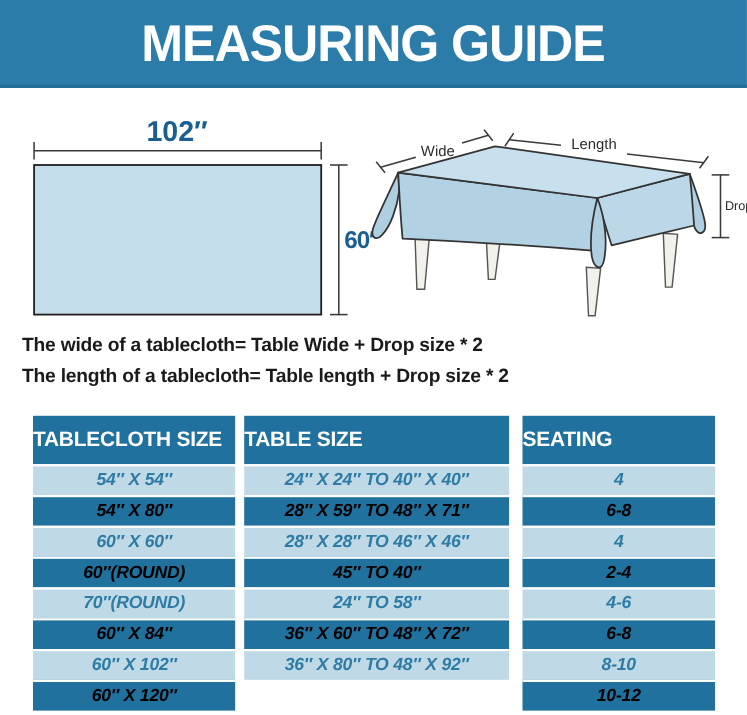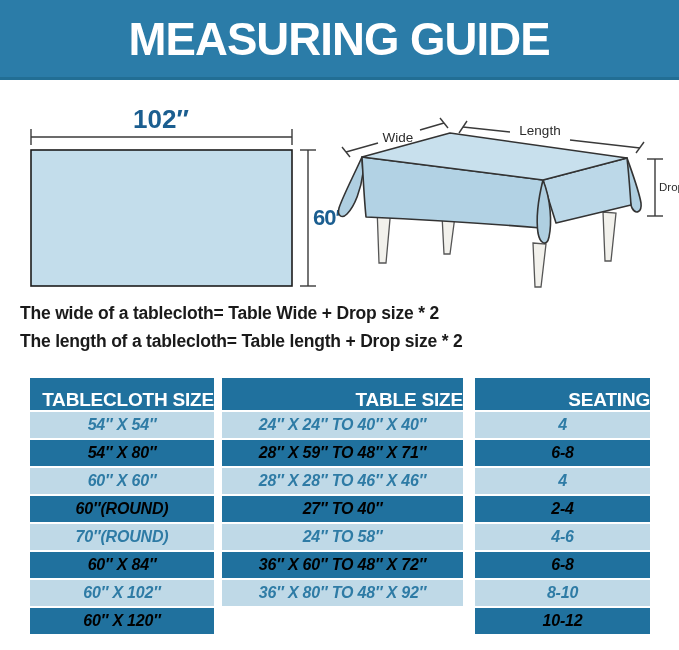--- a/index.html
+++ b/index.html
@@ -30,21 +30,21 @@
   .formulas{
     position:absolute;left:20px;top:299px;
     color:#1A1A1A;font-weight:bold;font-size:17.5px;letter-spacing:-0.2px;
   }
   .f-line{height:28px;line-height:28px;white-space:nowrap}
 
   .size-table{position:absolute;left:30px;top:378px;display:flex}
   .col{display:flex;flex-direction:column}
   .col-gap{background:#fff}
   .hcell{
-    height:32px;line-height:44px;text-align:right;
+    height:44px;line-height:44px;text-align:left;
     background:var(--table_dark,#20719E);color:#fff;
     font-weight:bold;font-size:19px;letter-spacing:-0.2px;white-space:nowrap;
   }
   .cell{
     height:26px;line-height:26px;text-align:center;border-top:2px solid #fff;
     font-weight:bold;font-size:16px;letter-spacing:-0.2px;white-space:nowrap;font-style:italic;
   }
   .cell.light{background:var(--table_light,#BFD9E7);color:var(--light_text,#2E7BA5)}
   .cell.dark{background:var(--table_dark,#20719E);color:#000000}
 </style>
@@ -129,21 +129,21 @@
     <div class="cell dark">60″ X 84″</div>
     <div class="cell light">60″ X 102″</div>
     <div class="cell dark">60″ X 120″</div>
   </div>
   <div class="col-gap" style="width:8px"></div>
   <div class="col" style="width:241px">
     <div class="hcell">TABLE SIZE</div>
     <div class="cell light">24″ X 24″ TO 40″ X 40″</div>
     <div class="cell dark">28″ X 59″ TO 48″ X 71″</div>
     <div class="cell light">28″ X 28″ TO 46″ X 46″</div>
-    <div class="cell dark">27″ TO 40″</div>
+    <div class="cell dark">45″ TO 40″</div>
     <div class="cell light">24″ TO 58″</div>
     <div class="cell dark">36″ X 60″ TO 48″ X 72″</div>
     <div class="cell light">36″ X 80″ TO 48″ X 92″</div>
   </div>
   <div class="col-gap" style="width:12px"></div>
   <div class="col" style="width:175px">
     <div class="hcell">SEATING</div>
     <div class="cell light">4</div>
     <div class="cell dark">6-8</div>
     <div class="cell light">4</div>

